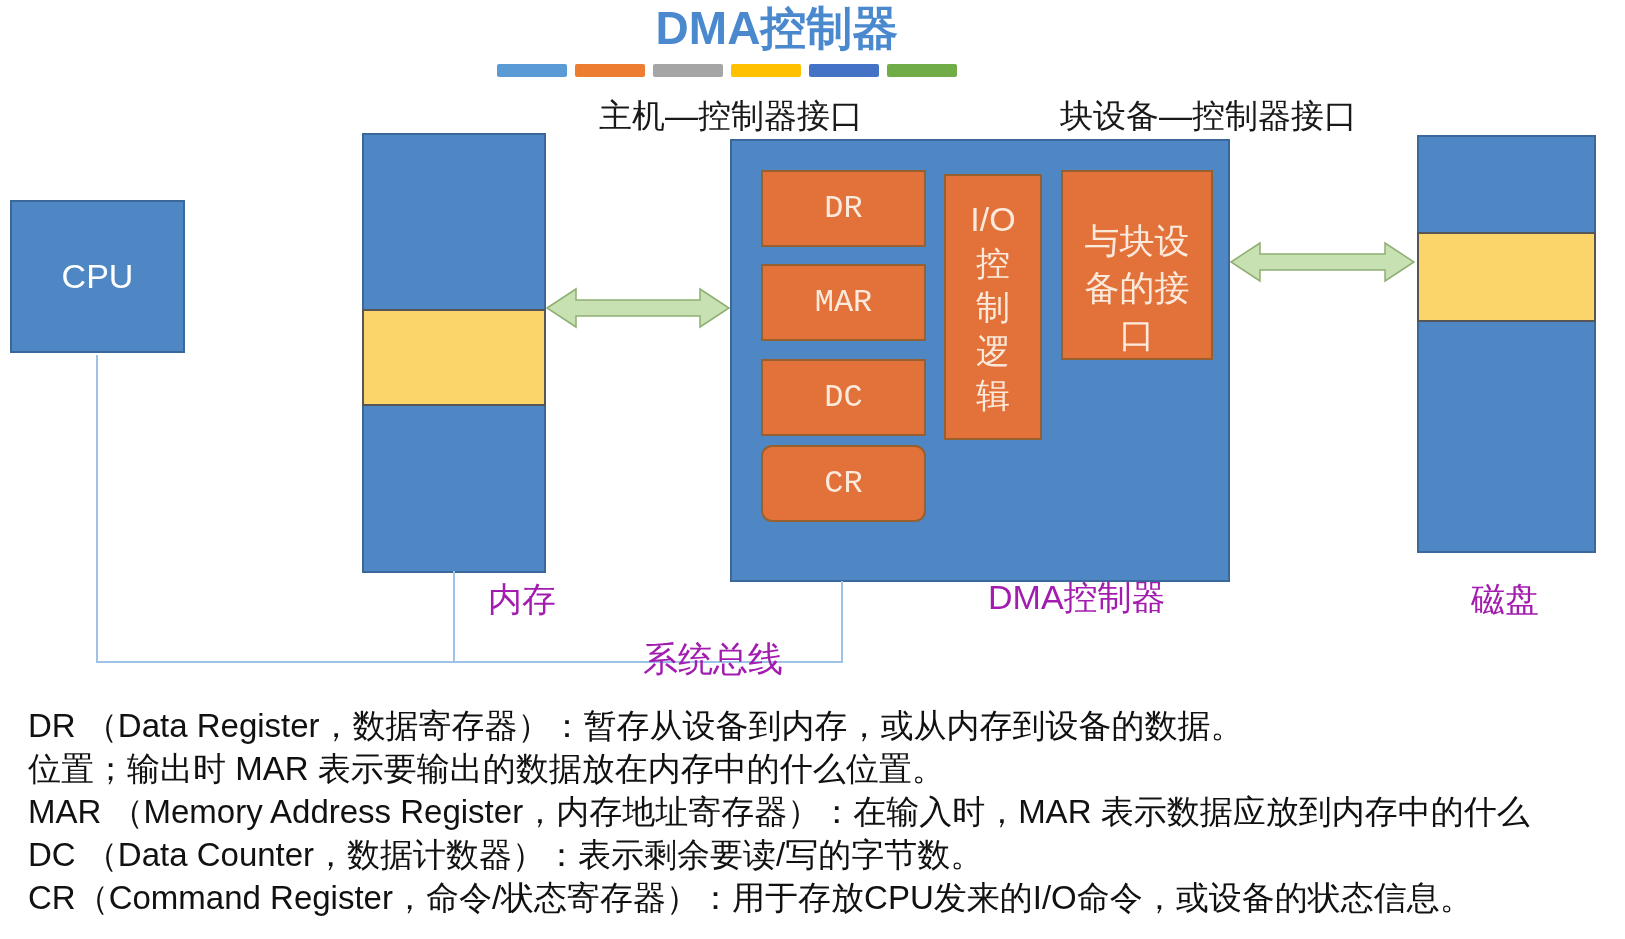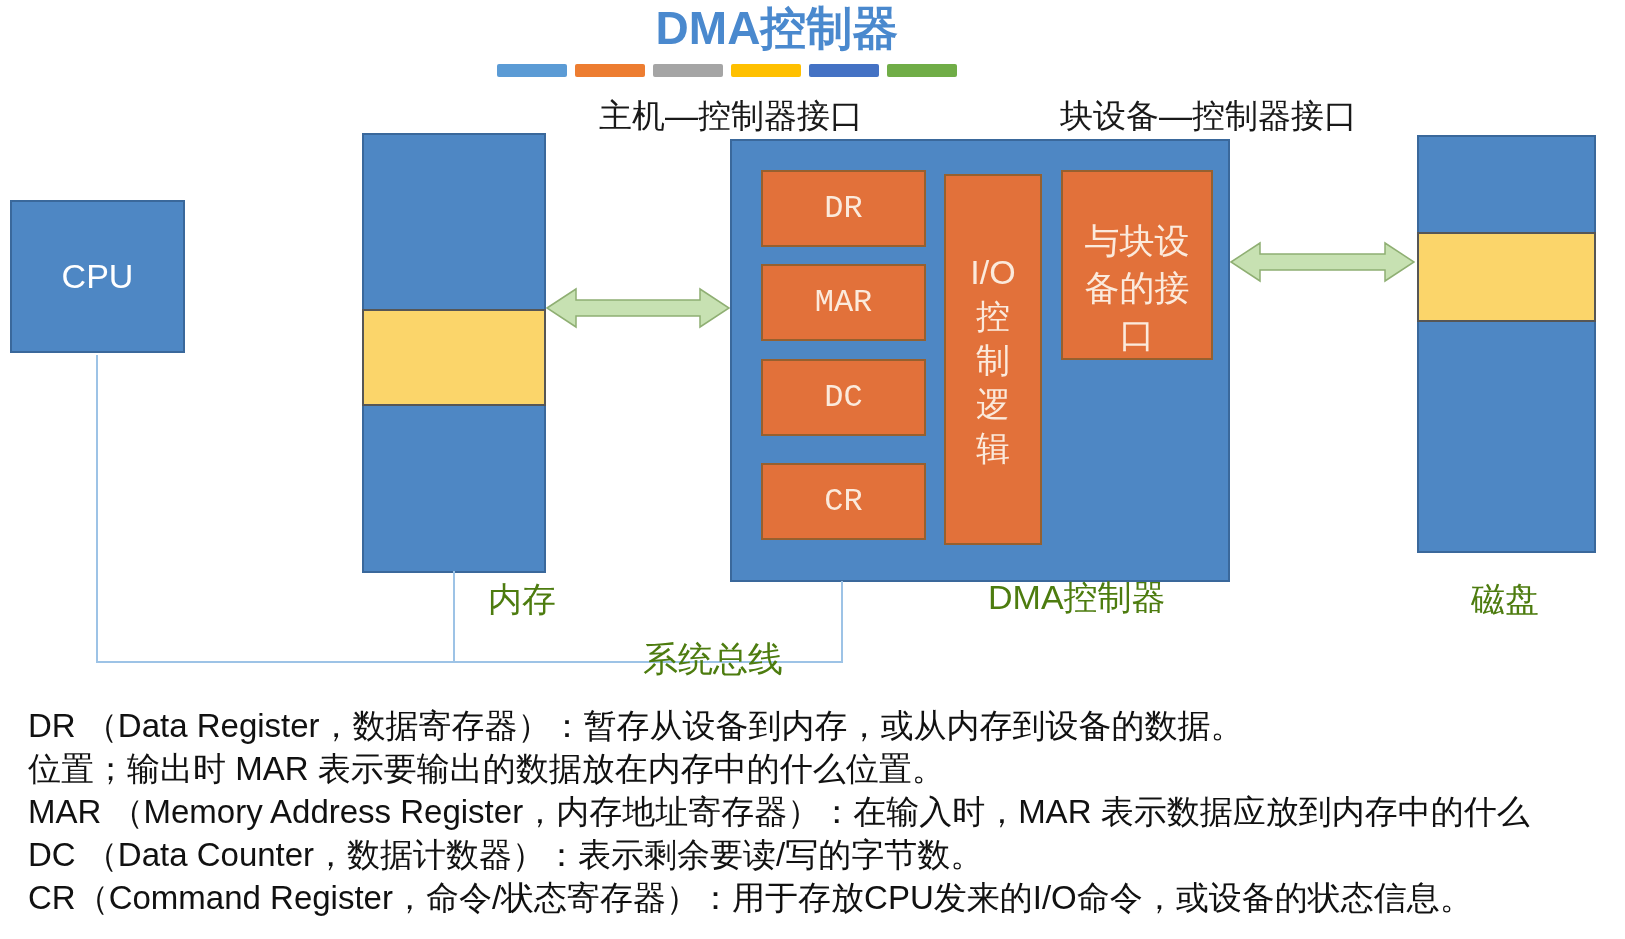--- a/index.html
+++ b/index.html
@@ -32,33 +32,33 @@
   .disk .yellow-band{top:95px;height:90px;}
 
   
   .reg-col{position:absolute;left:29px;top:0;width:165px;height:100%;}
   .reg-col .reg{position:absolute;left:0;width:165px;height:77px;background:var(--orange);
         border:2px solid var(--orange_border);box-sizing:border-box;color:#FBEADC;
         display:flex;align-items:center;justify-content:center;font-size:32px;font-family:Liberation Mono, monospace;}
   .reg-col .reg:nth-child(1){top:29px;}
   .reg-col .reg:nth-child(2){top:123px;}
   .reg-col .reg:nth-child(3){top:218px;}
-  .reg-col .reg:nth-child(4){top:322px;}
+  .reg-col .reg:nth-child(4){top:304px;border-radius:11px;}
 
-  .io-box{position:absolute;left:212px;top:33px;width:98px;height:371px;background:var(--orange);
+  .io-box{position:absolute;left:212px;top:33px;width:98px;height:266px;background:var(--orange);
           border:2px solid var(--orange_border);box-sizing:border-box;color:#FBEADC;
           display:flex;flex-direction:column;align-items:center;justify-content:center;
           font-size:34px;line-height:44px;text-align:center;}
   .devif-box{position:absolute;left:329px;top:29px;width:152px;height:190px;background:var(--orange);
           border:2px solid var(--orange_border);box-sizing:border-box;color:#FBEADC;
           display:flex;flex-direction:column;align-items:center;justify-content:flex-end;
           font-size:35px;line-height:47px;text-align:center;}
 
   
-  .caption{position:absolute;font-size:34px;color:#4d7c0f;white-space:nowrap;}
+  .caption{position:absolute;font-size:34px;color:#a21caf;white-space:nowrap;}
   .cap-memory{left:460px;top:577px;width:124px;text-align:center;}
   .cap-dma{left:988px;top:575px;}
   .cap-disk{left:1443px;top:577px;width:124px;text-align:center;}
 
   
   .arrow{position:absolute;}
   .arrow.left{left:546px;top:286px;}
   .arrow.right{left:1230px;top:240px;}
   .arrow polygon{fill:var(--arrow_green);stroke:var(--arrow_green_border);stroke-width:1.5;}
 

